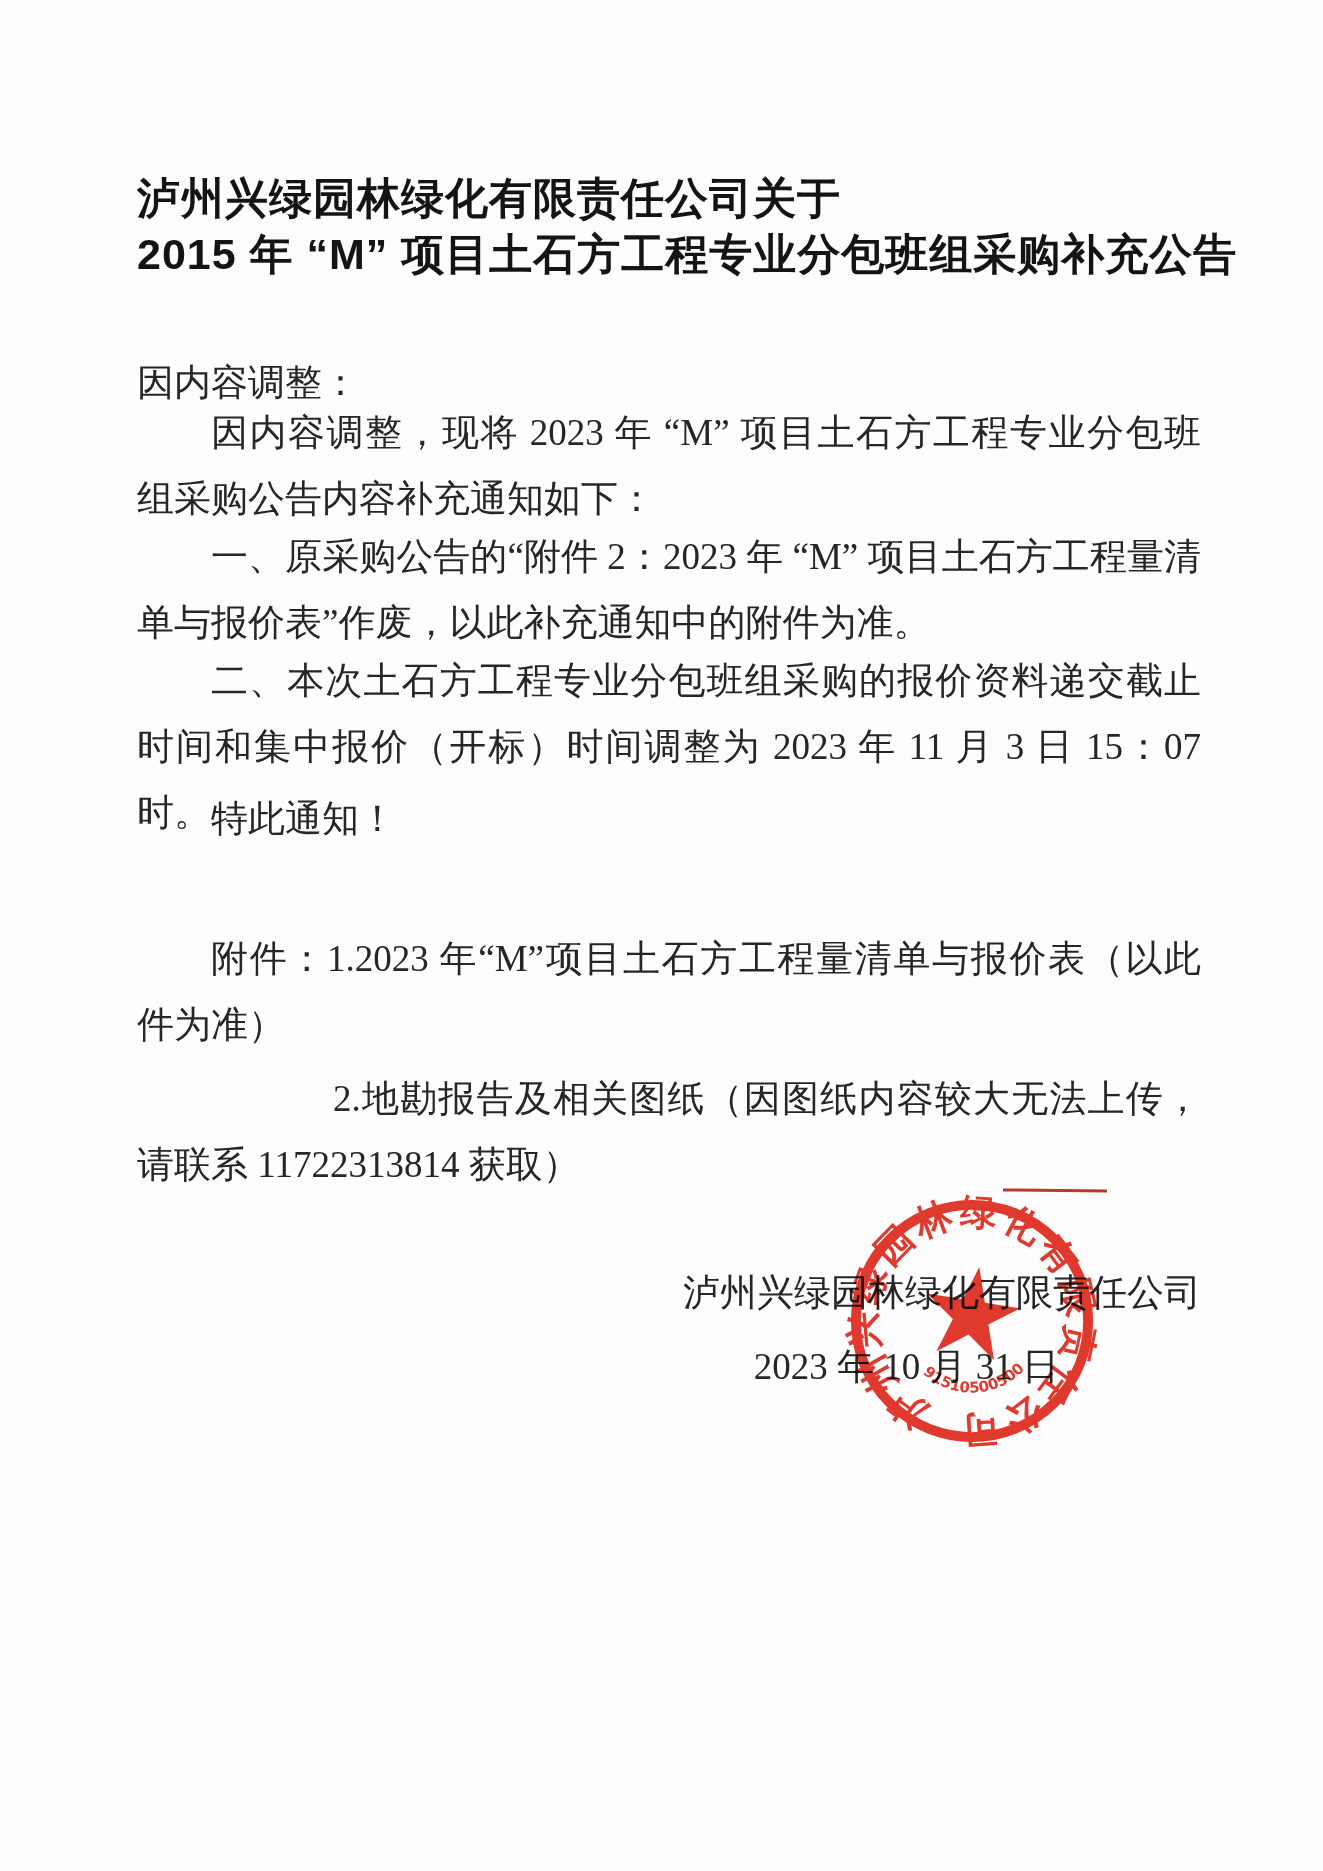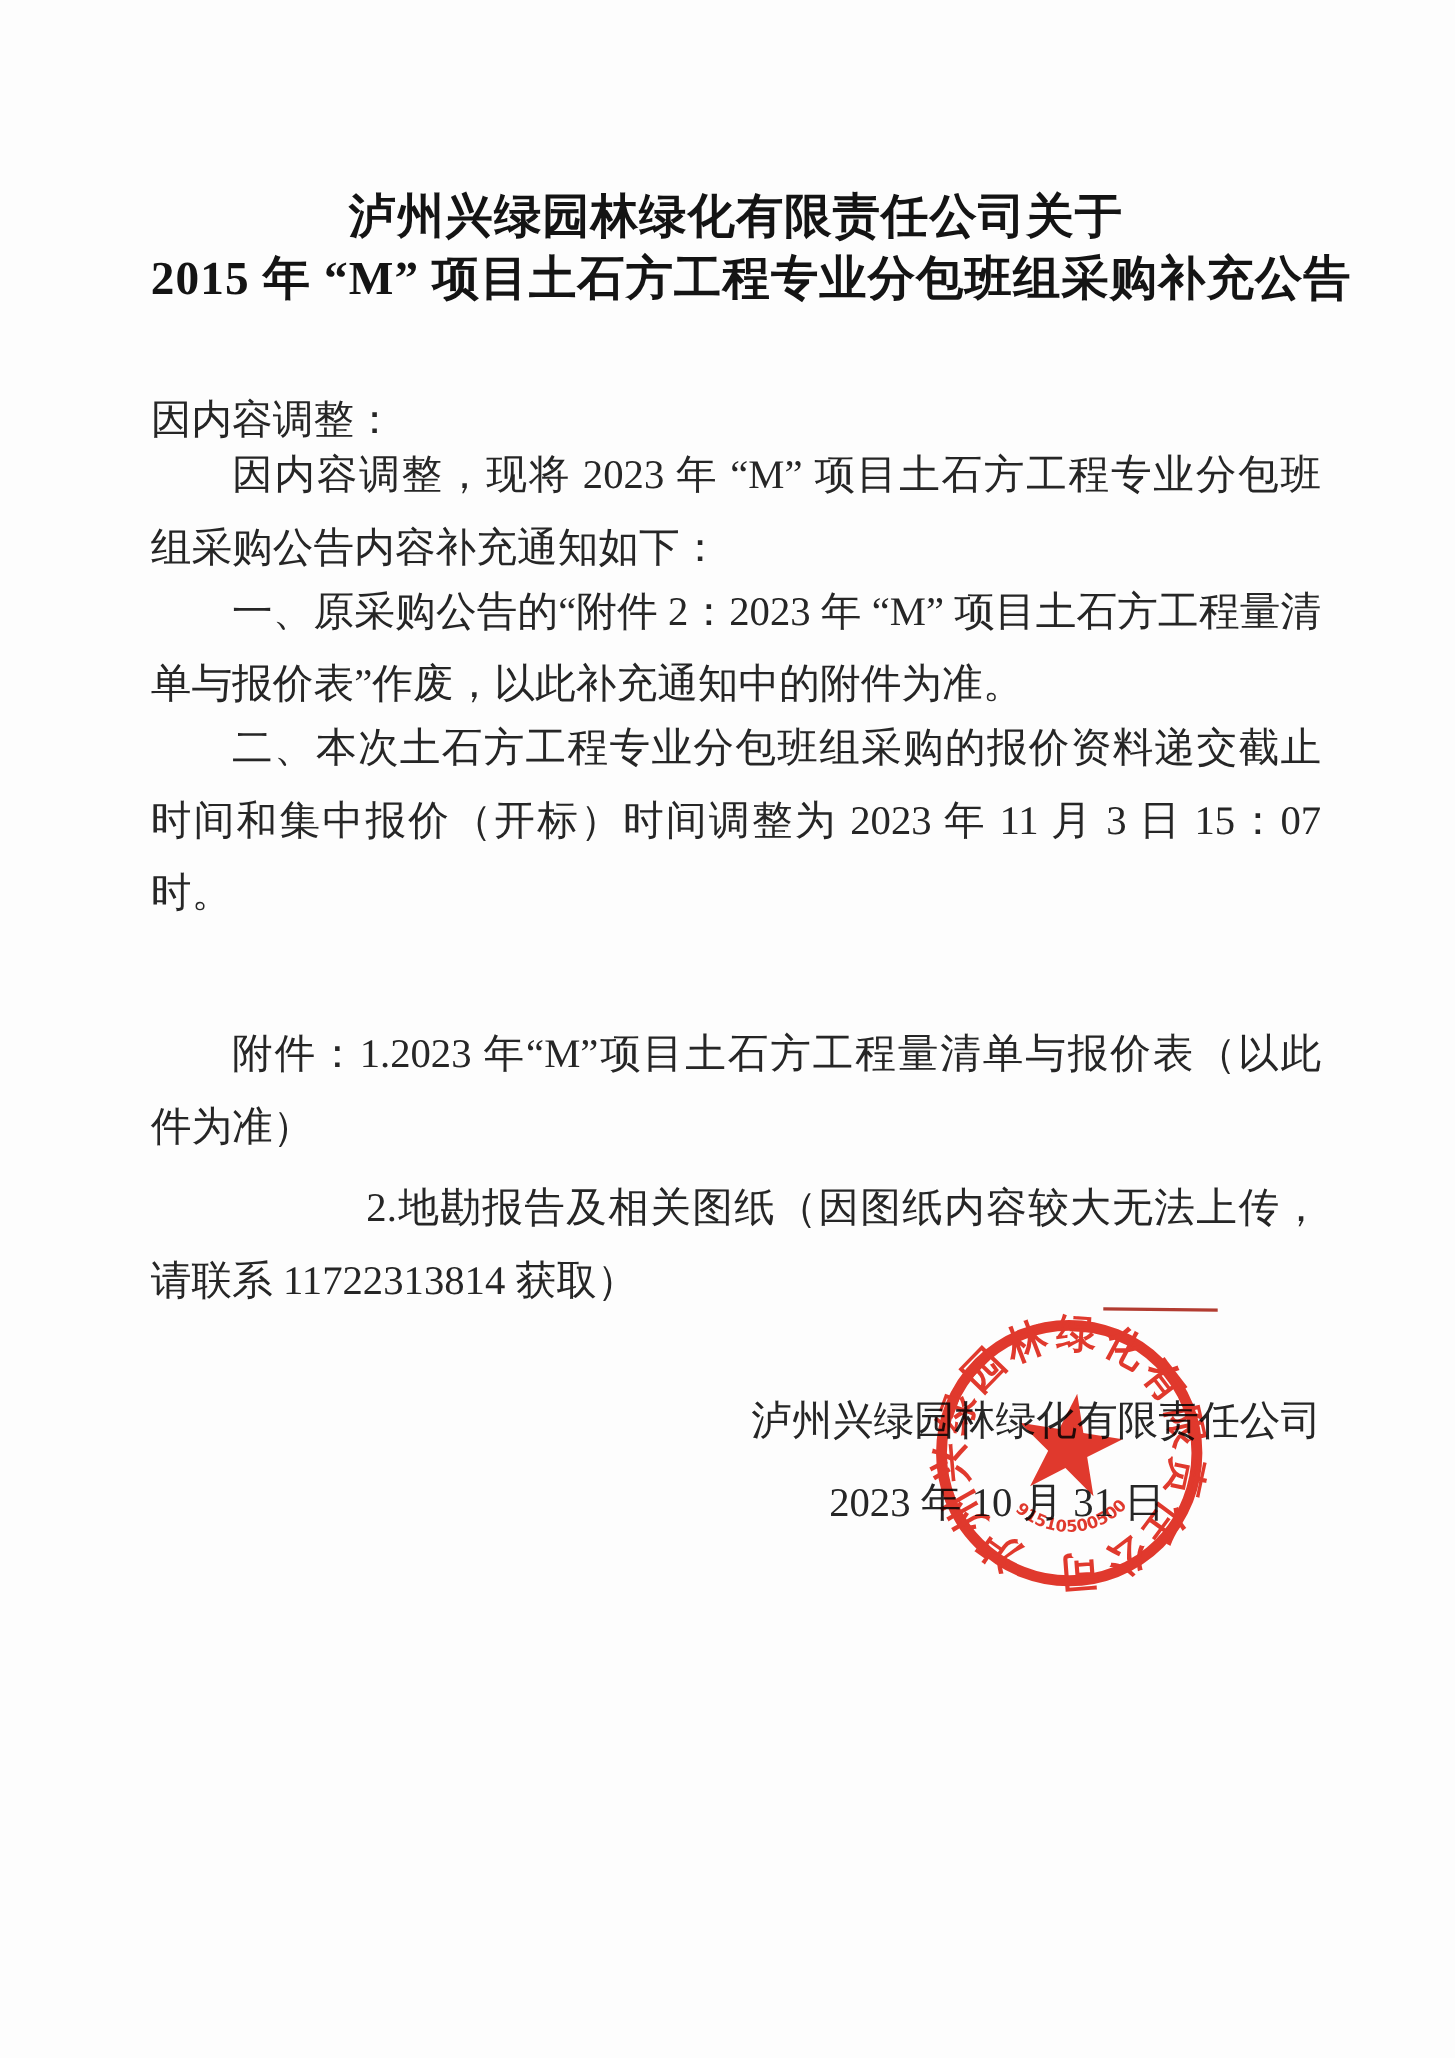--- a/index.html
+++ b/index.html
@@ -10,22 +10,22 @@
     font-family:"Liberation Serif","DejaVu Serif",serif;
     color:#262626;
     overflow:hidden;
   }
   .content {
     position:absolute; left:137px; top:0;
     width:1064px; height:100%;
   }
   .title-line {
     position:absolute; width:100%;
-    text-align:center;
-    font-family:Liberation Serif, serif;
+    text-align:left;
+    font-family:Liberation Sans, sans-serif;
     font-weight:bold; color:#141414;
     font-size:43px; line-height:48px;
     letter-spacing:1px;
     white-space:nowrap;
   }
   .t1 { top:174px; }
   .t2 { top:230px; }
   .line, .para {
     position:absolute; width:100%;
     font-size:37px; line-height:66px;
@@ -71,20 +71,21 @@
 
     <div class="title-line t1">泸州兴绿园林绿化有限责任公司关于</div>
     <div class="title-line t2">2015 年 “M” 项目土石方工程专业分包班组采购补充公告</div>
 
     <p class="line greeting">因内容调整：</p>
 
     <p class="para indent p1">因内容调整，现将 2023 年 “M” 项目土石方工程专业分包班组采购公告内容补充通知如下：</p>
     <p class="para indent p2">一、原采购公告的“附件 2：2023 年 “M” 项目土石方工程量清单与报价表”作废，以此补充通知中的附件为准。</p>
     <p class="para indent p3">二、本次土石方工程专业分包班组采购的报价资料递交截止时间和集中报价（开标）时间调整为 2023 年 11 月 3 日 15：07 时。</p>
 
+    <p class="line indent notice">特此通知！</p>
 
     <p class="para indent attach1"><span>附件：</span><span>1.2023 年“M”项目土石方工程量清单与报价表（以此件为准）</span></p>
 
     <p class="para indent2 attach2">2.地勘报告及相关图纸（因图纸内容较大无法上传，请联系 11722313814 获取）</p>
 
     <p class="line sig-company">泸州兴绿园林绿化有限责任公司</p>
     <p class="line sig-date">2023 年 10 月 31 日</p>
   </div>
 
   <div class="redline" style="background: rgb(178, 60, 49);"></div>

